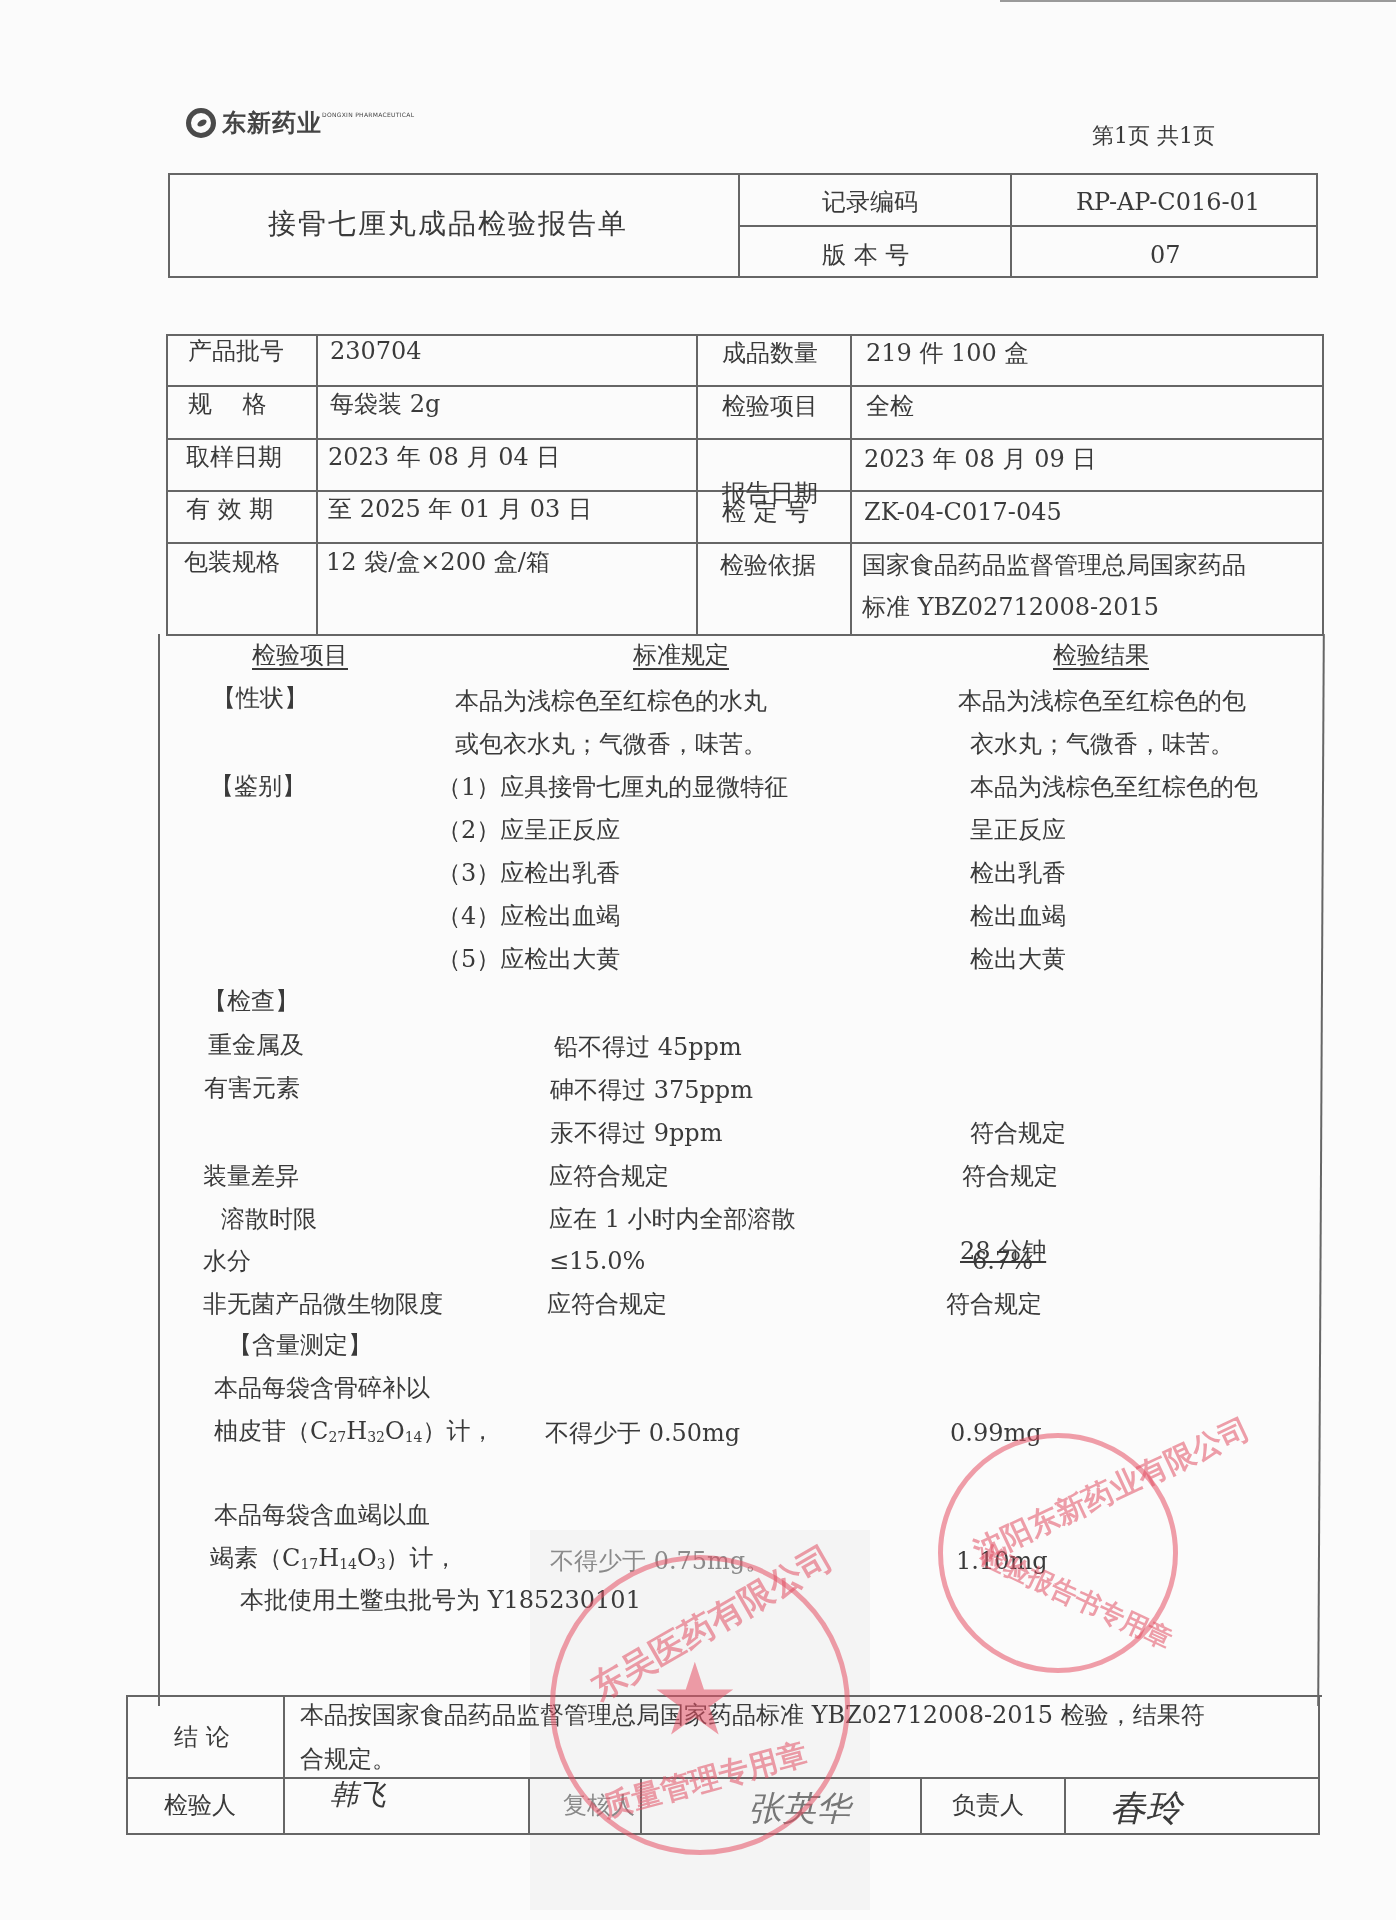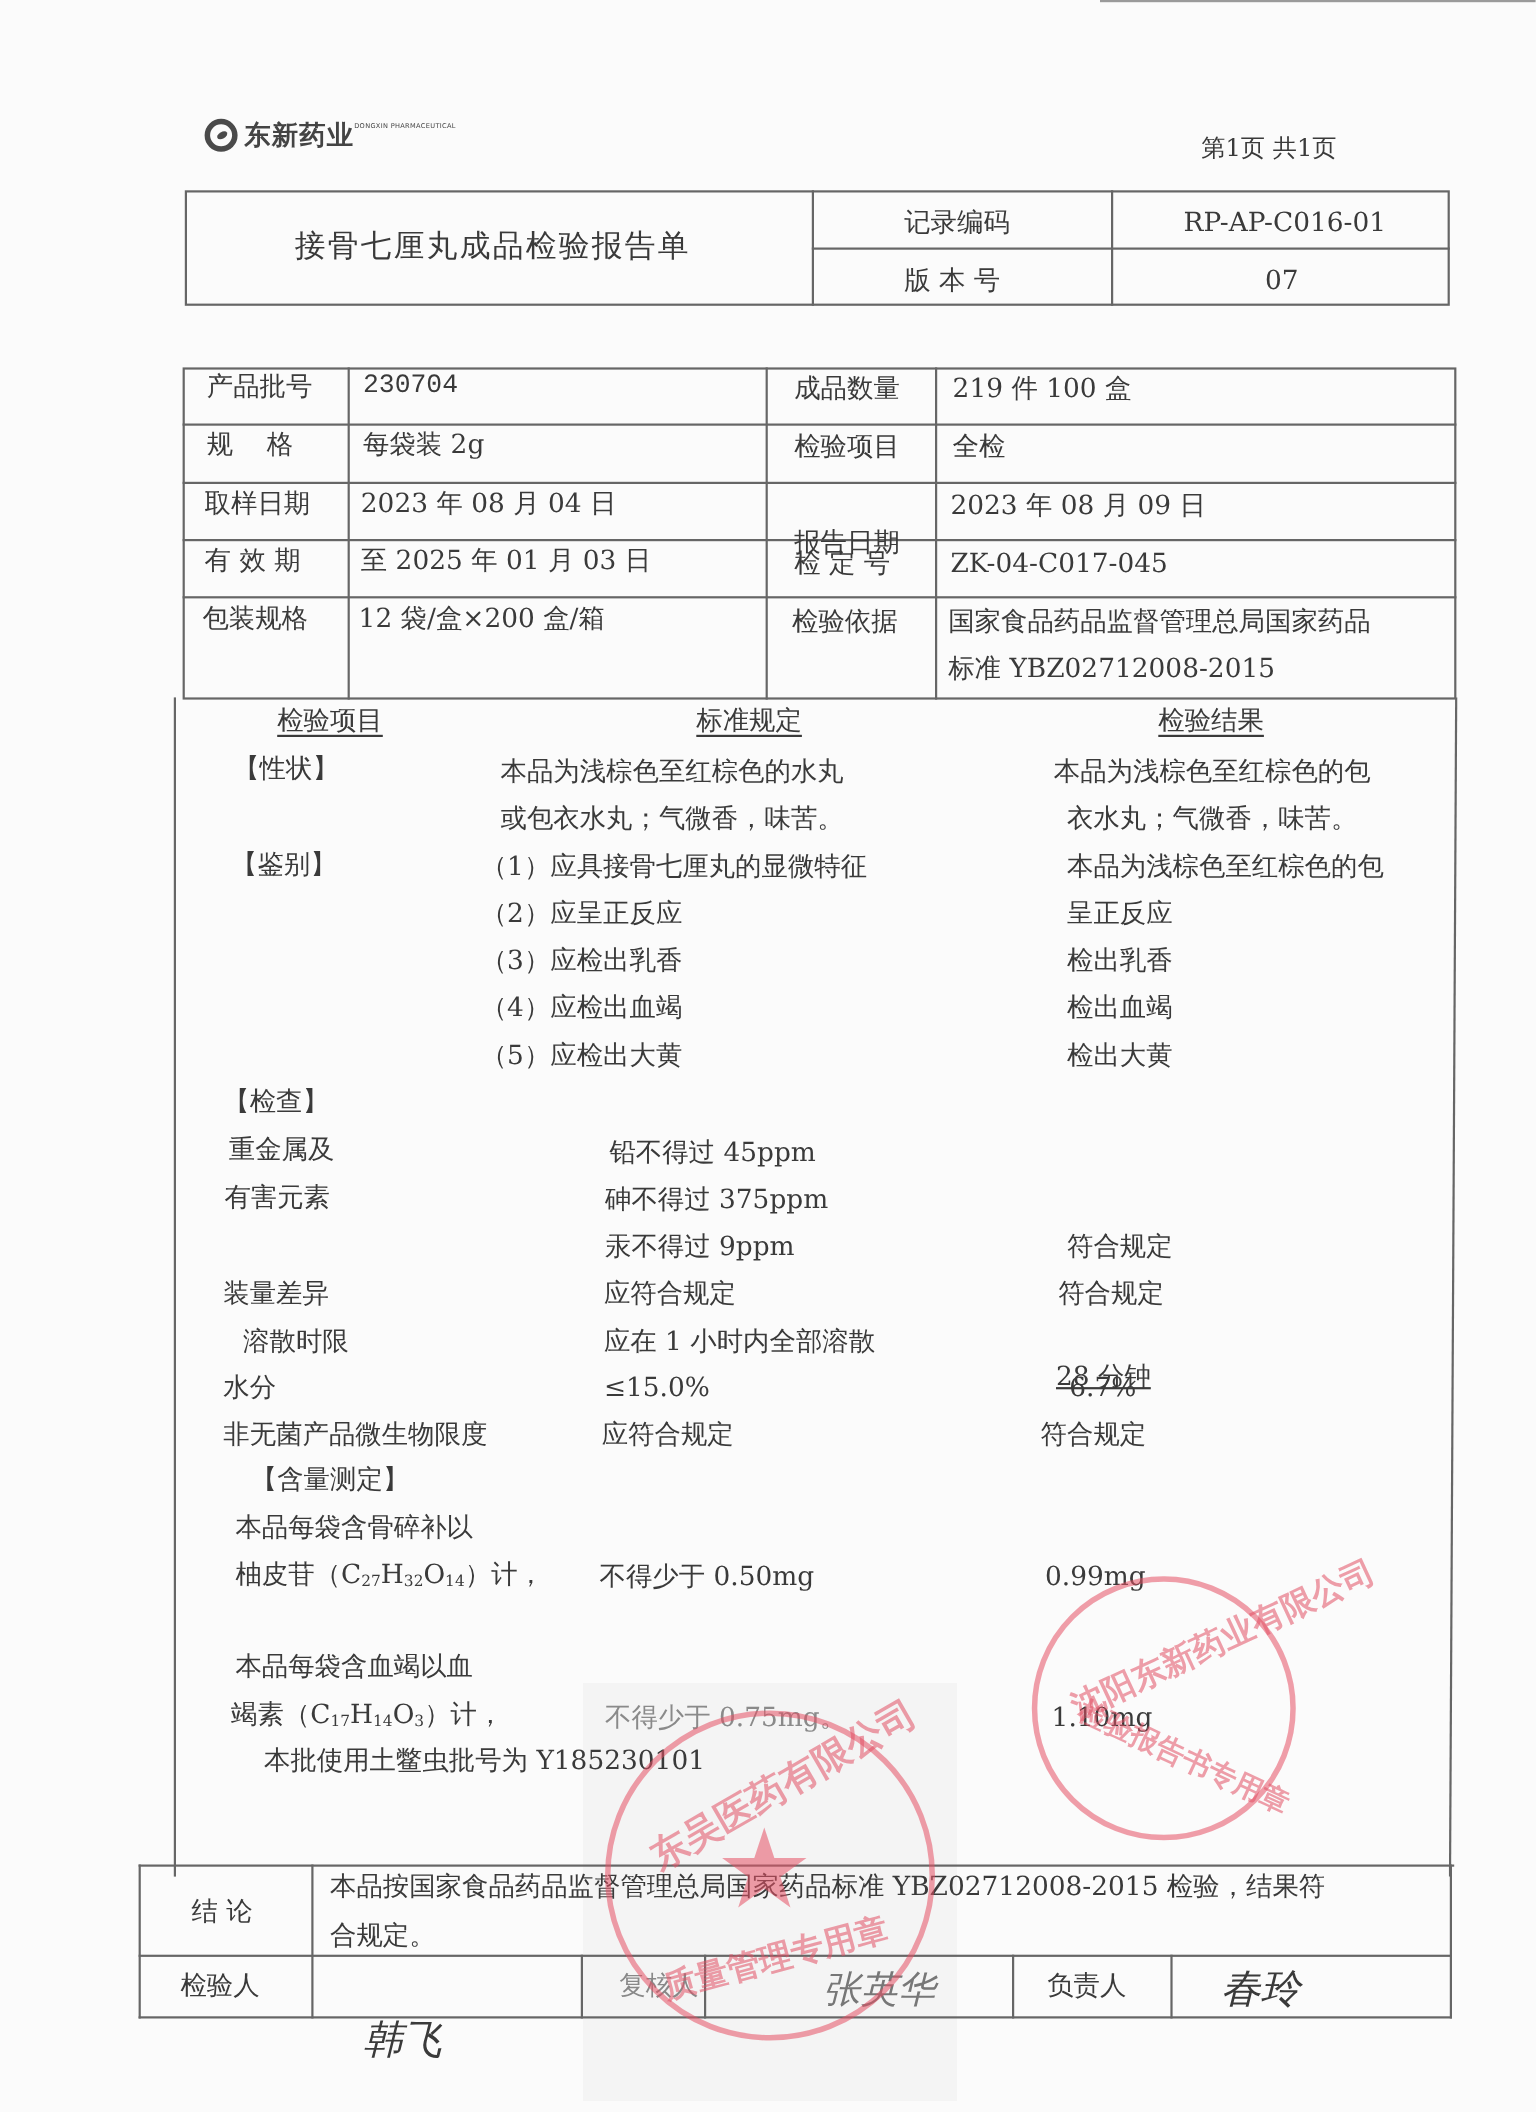--- a/index.html
+++ b/index.html
@@ -64,21 +64,21 @@
 <div class="abs hbox" style="left:166px; top:334px; width:1158px; height:302px;"></div>
 <div class="line" style="left:316px; top:334px; width:2px; height:302px;"></div>
 <div class="line" style="left:696px; top:334px; width:2px; height:302px;"></div>
 <div class="line" style="left:850px; top:334px; width:2px; height:302px;"></div>
 <div class="line" style="left:166px; top:385px; width:1158px; height:2px;"></div>
 <div class="line" style="left:166px; top:438px; width:1158px; height:2px;"></div>
 <div class="line" style="left:166px; top:490px; width:1158px; height:2px;"></div>
 <div class="line" style="left:166px; top:542px; width:1158px; height:2px;"></div>
 
 <div class="txt" style="left:188px; top:336px;">产品批号</div>
-<div class="txt" style="left:330px; top:336px;font-family:Liberation Mono, monospace;">230704</div>
+<div class="txt" style="left:330px; top:336px;">230704</div>
 <div class="txt" style="left:722px; top:338px;">成品数量</div>
 <div class="txt" style="left:866px; top:338px;">219 件 100 盒</div>
 
 <div class="txt" style="left:188px; top:389px; white-space:pre;">规    格</div>
 <div class="txt" style="left:330px; top:389px;">每袋装 2g</div>
 <div class="txt" style="left:722px; top:391px;">检验项目</div>
 <div class="txt" style="left:866px; top:391px;">全检</div>
 
 <div class="txt" style="left:186px; top:442px;">取样日期</div>
 <div class="txt" style="left:328px; top:442px;">2023 年 08 月 04 日</div>
@@ -169,21 +169,21 @@
 <div class="line" style="left:528px; top:1777px; width:2px; height:58px;"></div>
 <div class="line" style="left:640px; top:1777px; width:2px; height:58px;"></div>
 <div class="line" style="left:920px; top:1777px; width:2px; height:58px;"></div>
 <div class="line" style="left:1064px; top:1777px; width:2px; height:58px;"></div>
 
 <div class="txt" style="left:174px; top:1722px;">结 论</div>
 <div class="txt" style="left:300px; top:1700px;">本品按国家食品药品监督管理总局国家药品标准 YBZ02712008-2015 检验，结果符</div>
 <div class="txt" style="left:300px; top:1744px;">合规定。</div>
 
 <div class="txt" style="left:164px; top:1790px;">检验人</div>
-<div class="sig" style="left:330px; top:1830px; font-size:36px;">韩飞</div>
+<div class="sig" style="left:330px; top:1776px; font-size:28px;">韩飞</div>
 <div class="txt" style="left:563px; top:1790px; color:#888;">复核人</div>
 <div class="sig" style="left:748px; top:1786px; font-size:34px; color:#777;">张英华</div>
 <div class="txt" style="left:952px; top:1790px;">负责人</div>
 <div class="sig" style="left:1110px; top:1784px; font-size:36px;">春玲</div>
 
 <div class="stamp" style="left:938px; top:1433px; width:240px; height:240px;"></div>
 <div class="stamp-text" style="left:962px; top:1470px; font-size:30px; transform:rotate(-25deg);">沈阳东新药业有限公司</div>
 <div class="stamp-text" style="left:972px; top:1580px; font-size:26px; transform:rotate(25deg);">检验报告书专用章</div>
 
 <div class="stamp" style="left:550px; top:1555px; width:300px; height:300px;"></div>

